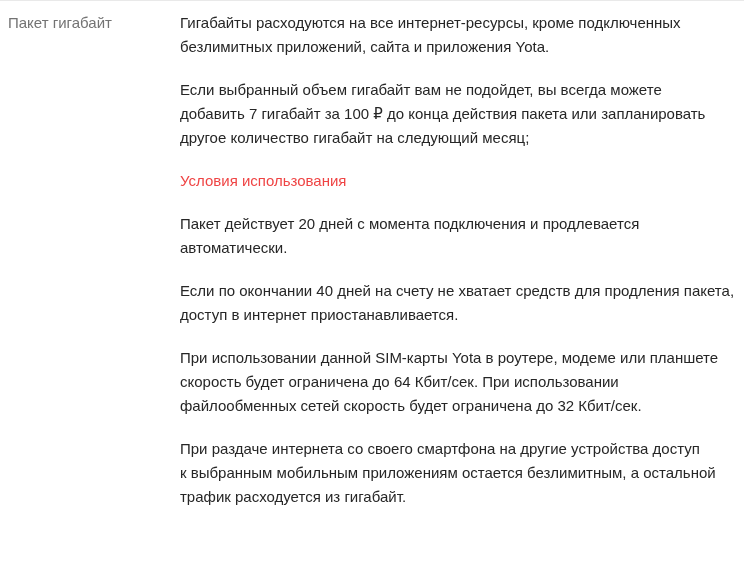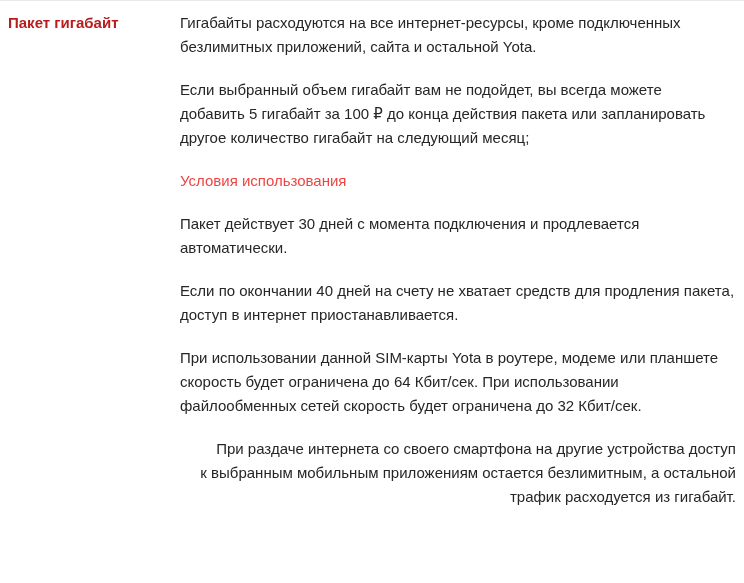--- a/index.html
+++ b/index.html
@@ -23,58 +23,57 @@
     align-items: flex-start;
     padding: 10px 8px 20px 8px;
   }
   .term-col {
     width: 172px;
     flex: 0 0 172px;
   }
   .term-title {
     font-size: 15px;
     line-height: 24px;
-    font-weight: bold;
-    color: #b91c1c;
+    font-weight: normal;
+    color: #737373;
   }
   .def-col {
     flex: 1 1 auto;
     max-width: 560px;
   }
   .def-col p {
     margin: 0 0 19px 0;
     font-size: 15px;
     line-height: 24px;
     color: #262626;
     white-space: pre-line;
   }
   .def-col p:last-child {
     margin-bottom: 0;
-    text-align: right;
   }
   .def-col p.subheading {
     color: #ef4444;
   }
 </style>
 </head>
 <body>
 
 <div class="faq-row">
   <div class="term-col">
     <div class="term-title">Пакет гигабайт</div>
   </div>
   <div class="def-col">
 
   <p>Гигабайты расходуются на все интернет-ресурсы, кроме подключенных
-безлимитных приложений, сайта и остальной Yota.</p>
+безлимитных приложений, сайта и приложения Yota.</p>
       <p>Если выбранный объем гигабайт вам не подойдет, вы всегда можете
-добавить 5 гигабайт за 100 ₽ до конца действия пакета или запланировать
+добавить 7 гигабайт за 100 ₽ до конца действия пакета или запланировать
 другое количество гигабайт на следующий месяц;</p>
       <p class="subheading">Условия использования</p>
-      <p>Пакет действует 30 дней с момента подключения и продлевается
+      <p>Пакет действует 20 дней с момента подключения и продлевается
 автоматически.</p>
       <p>Если по окончании 40 дней на счету не хватает средств для продления пакета,
 доступ в интернет приостанавливается.</p>
       <p>При использовании данной SIM-карты Yota в роутере, модеме или планшете
 скорость будет ограничена до 64 Кбит/сек. При использовании
 файлообменных сетей скорость будет ограничена до 32 Кбит/сек.</p>
       <p>При раздаче интернета со своего смартфона на другие устройства доступ
 к выбранным мобильным приложениям остается безлимитным, а остальной
 трафик расходуется из гигабайт.</p>
     </div>

